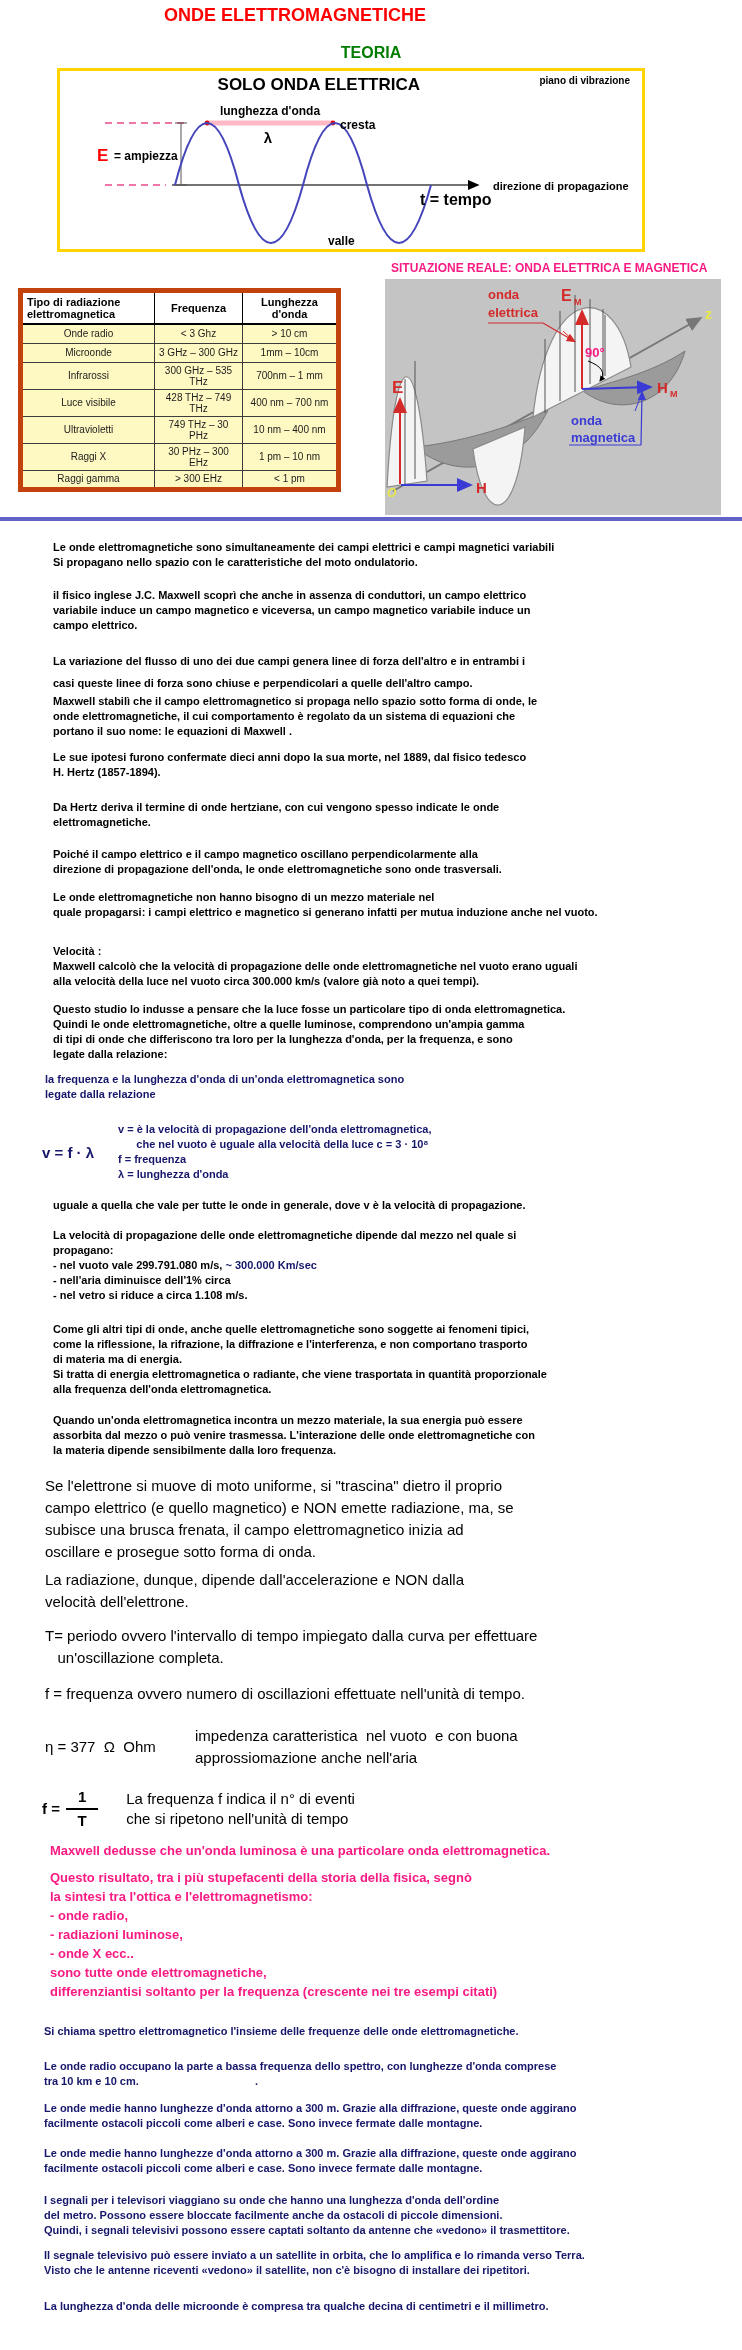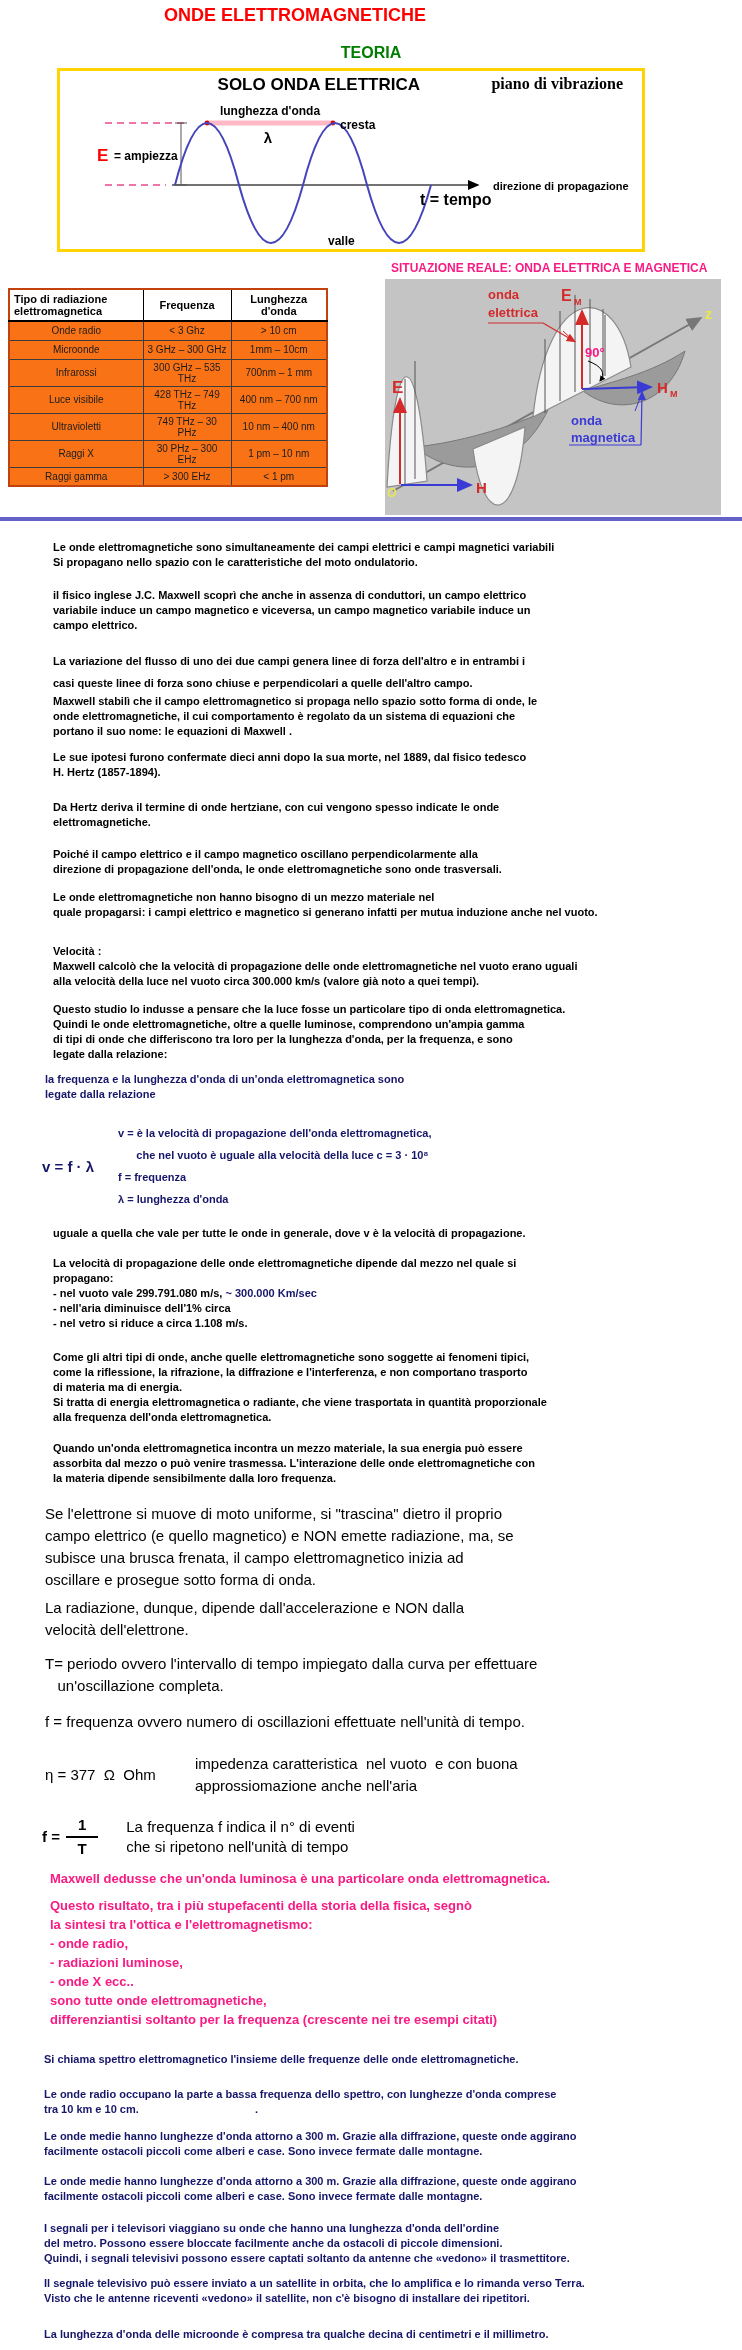--- a/index.html
+++ b/index.html
@@ -11,31 +11,31 @@
   .main-title { position:absolute; top:5px; left:0; width:590px; text-align:center;
                 font-size:18px; font-weight:bold; color:#ff0000; }
   .sub-title  { position:absolute; top:44px; left:0; width:742px; text-align:center;
                 font-size:16px; font-weight:bold; color:#007d00; }
 
   
   .wave-box { position:absolute; left:57px; top:68px; width:588px; height:184px;
               border:3px solid #ffd400; background:#fff; }
   .wave-box-title { position:absolute; left:60px; top:4px; width:300px; text-align:right;
                     font-size:17px; font-weight:bold; color:#000000; }
-  .plane-label { position:absolute; right:19px; top:4px; font-size:16px; font-weight:bold; color:#000;font-family:Liberation Serif, serif; }
+  .plane-label { position:absolute; right:12px; top:4px; font-size:10px; font-weight:bold; color:#000; }
   .wave-svg { position:absolute; left:0; top:0; }
 
   
-  .spectrum-table { position:absolute; left:8px; top:288px; border-collapse:collapse;
-                    border:2px solid #c2410c; background:#fff; }
+  .spectrum-table { position:absolute; left:18px; top:288px; border-collapse:collapse;
+                    border:5px solid #c2410c; background:#fff; }
   .spectrum-table th { border:1px solid #000; border-bottom:2px solid #000; font-size:11px;
                        font-weight:bold; padding:3px 4px; white-space:pre-line; background:#fff; }
   .spectrum-table th.left { text-align:left; }
   .spectrum-table td { border:1px solid #3c3c3c; font-size:10px; color:#1c1c1c; text-align:center;
-                       padding:2px 3px; background:#f97316; height:19px; }
+                       padding:2px 3px; background:#fef9c3; height:19px; }
   .col-tipo { width:134px; } .col-freq { width:88px; } .col-lung { width:96px;border-radius:15px; }
 
   
   .real-title { position:absolute; left:391px; top:261px; width:345px;
                 font-size:12px; font-weight:bold; color:#f81b83; }
   .real-svg { position:absolute; left:385px; top:279px; }
 
   .divider { position:absolute; left:0; top:517px; width:742px; height:4px; background:#6262c8; }
 
   
@@ -45,21 +45,21 @@
   .t-wide  { line-height:22px; }
   .t-big   { font-size:15px; font-weight:normal; line-height:22px; color:#000;
              white-space:pre-line; margin-left:45px; }
   .t-magenta { font-size:13px; font-weight:bold; line-height:19px; color:#f81b83;
                white-space:pre-line; margin-left:42px;padding-left:8px; }
   .t-navy  { color:#16166a; margin-left:44px; }
   .hl-navy { color:#16166a; }
 
   .formula-v { display:flex; margin-left:42px; color:#16166a; }
   .fv-eq   { font-weight:bold; font-size:15px; width:76px; align-self:center; }
-  .fv-desc { font-weight:bold; font-size:11px; line-height:22px; white-space:pre-line; }
+  .fv-desc { font-weight:bold; font-size:11px; line-height:15px; white-space:pre-line; }
 
   .formula-eta { display:flex; margin-left:45px; font-size:15px; line-height:22px; color:#000; }
   .eta-eq   { width:150px; }
   .eta-desc { white-space:pre-line; }
 
   .formula-ft { display:flex; margin-left:42px; font-size:15px; line-height:20px;
                 color:#000; align-items:center; }
   .ft-eq   { font-weight:bold; margin-right:6px; }
   .ft-frac { display:inline-flex; flex-direction:column; align-items:center;
              font-weight:bold; margin-right:28px; }

